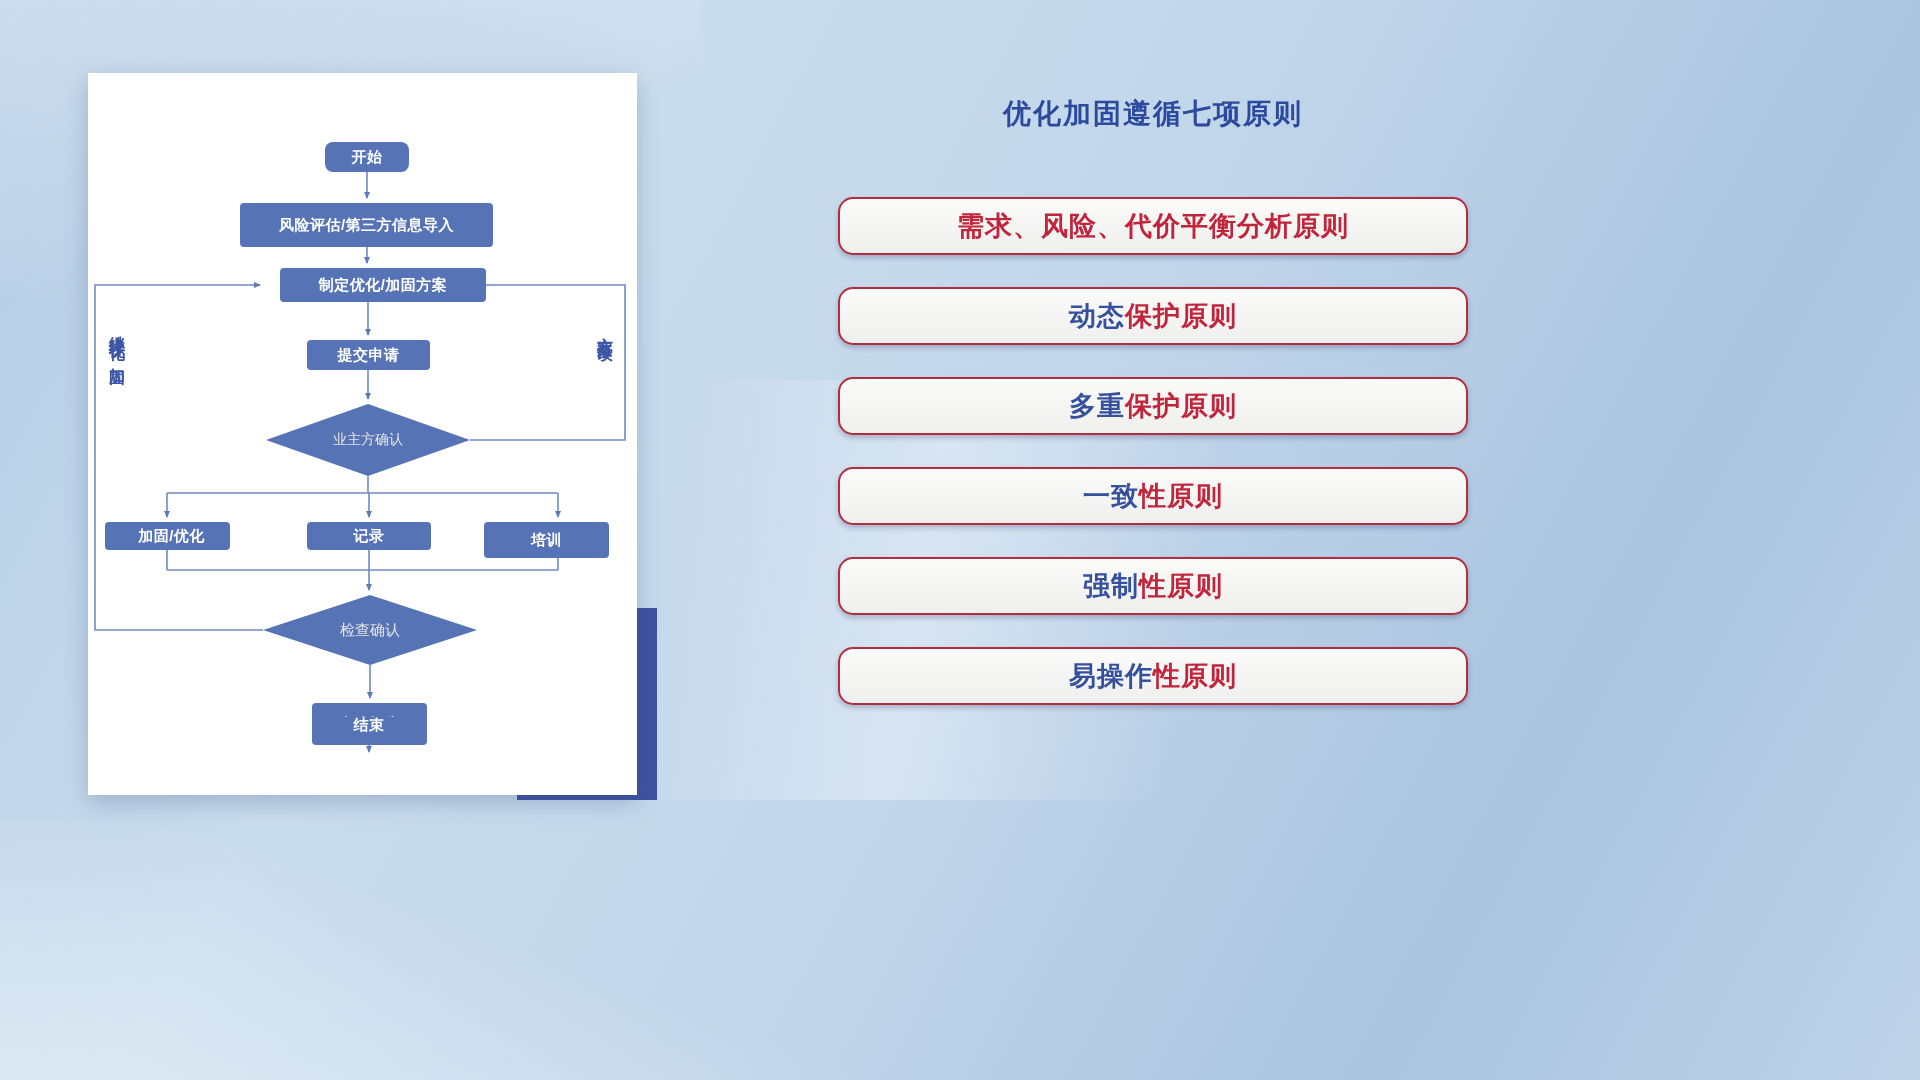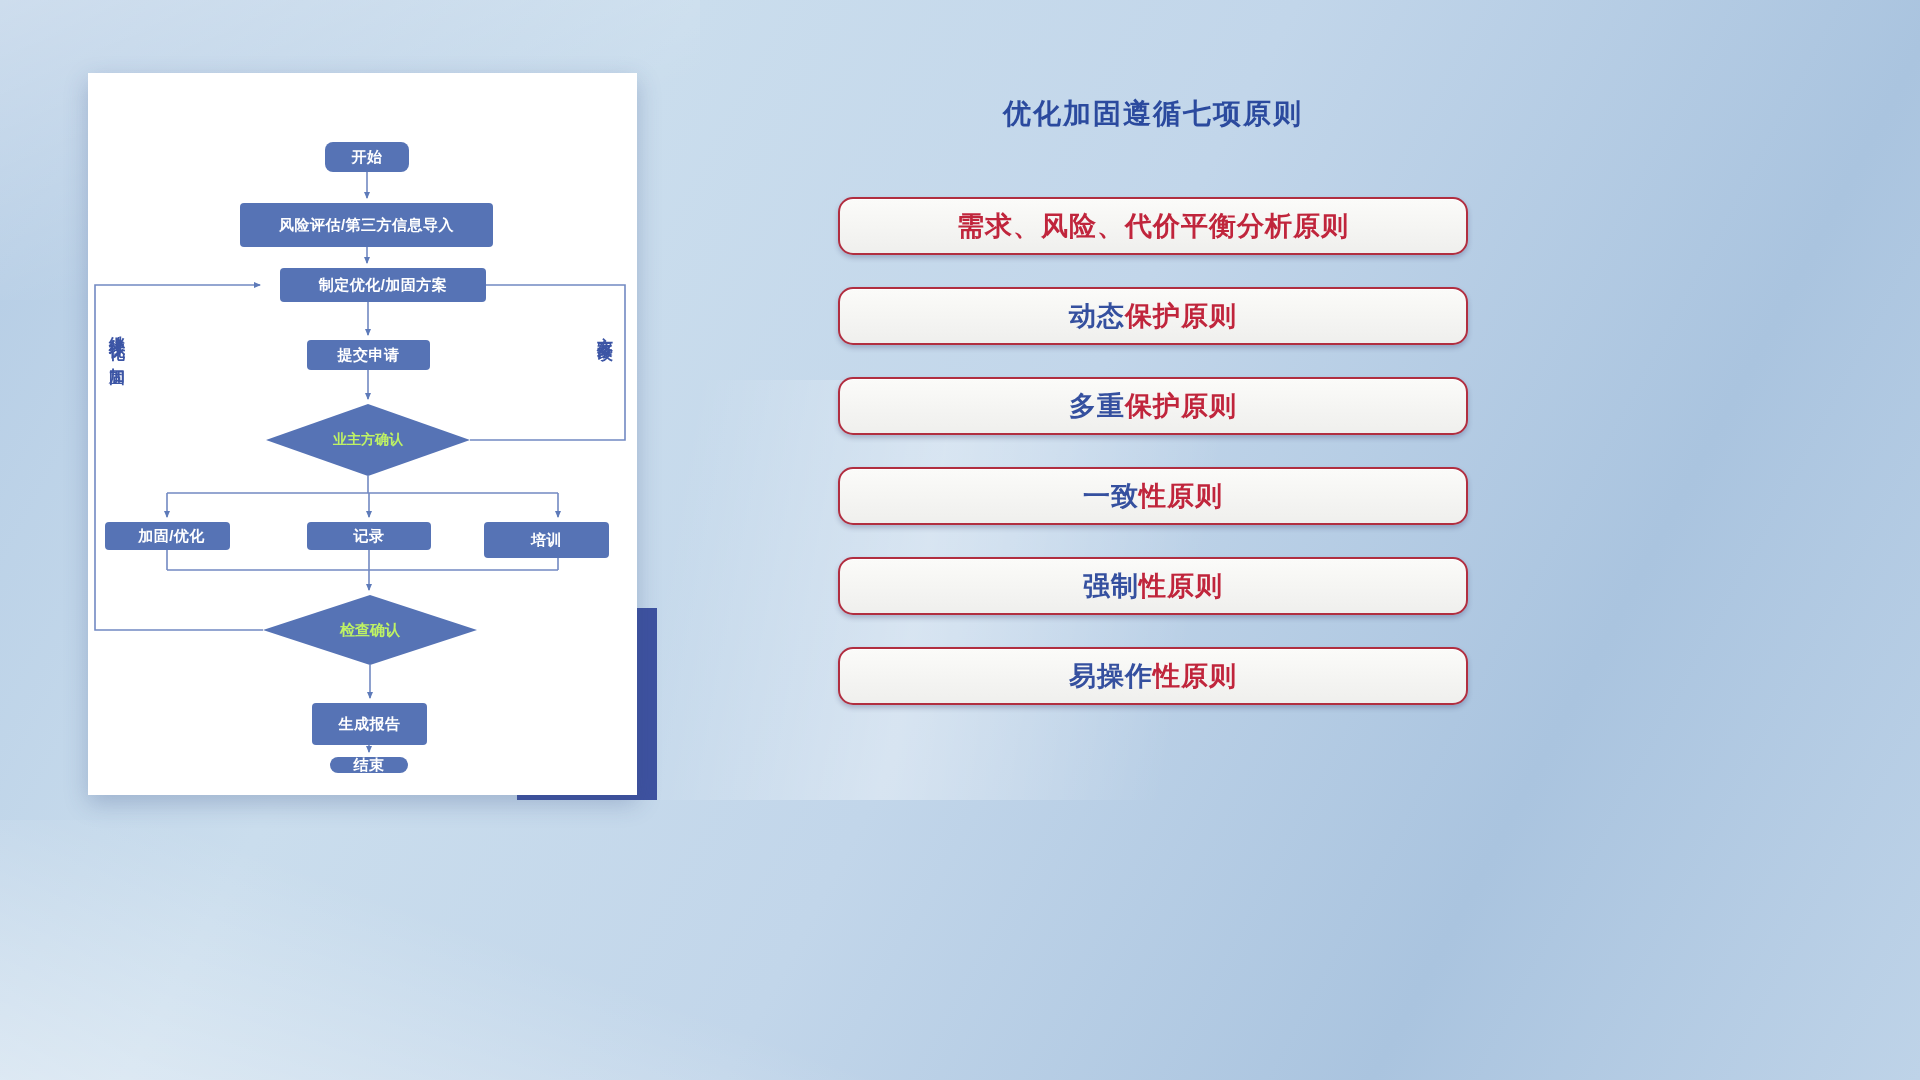--- a/index.html
+++ b/index.html
@@ -38,22 +38,22 @@
   }
   .flow-card svg{position:absolute;left:0;top:0;}
   .fc-node{
     position:absolute;background:var(--node);color:#ffffff;
     font-size:15px;font-weight:bold;text-align:center;
     display:flex;align-items:center;justify-content:center;
     border-radius:4px;letter-spacing:0.5px;
   }
   .fc-node.pill{border-radius:8px;}
   .fc-diamond{
-    position:absolute;background:var(--node);color:#bef264;
-    font-size:15px;font-weight:bold;
+    position:absolute;background:var(--node);color:#e5e5e5;
+    font-size:15px;font-weight:normal;
     display:flex;align-items:center;justify-content:center;
     clip-path:polygon(50% 0,100% 50%,50% 100%,0 50%);
   }
   .fc-vlabel{
     position:absolute;color:#3c55a5;font-size:16px;font-weight:bold;
     writing-mode:vertical-lr;text-orientation:upright;letter-spacing:3px;
   }
 
   
   .panel-title{
@@ -128,21 +128,21 @@
   <div class="fc-node" style="left:17px;top:449px;width:125px;height:28px;padding-left:8px;">加固/优化</div>
 
   <div class="fc-node" style="left:219px;top:449px;width:124px;height:28px;">记录</div>
 
   <div class="fc-node" style="left:396px;top:449px;width:125px;height:36px;">培训</div>
 
   <div class="fc-diamond" style="left:175px;top:522px;width:214px;height:70px;">检查确认</div>
 
   <div class="fc-node" style="left:224px;top:630px;width:115px;height:42px;">生成报告</div>
 
-  <div class="fc-node pill" style="left:242px;top:684px;width:78px;height:16px;">结束</div>
+  <div class="fc-node pill" style="left:242px;top:644px;width:78px;height:16px;">结束</div>
 
   <div class="fc-vlabel" style="left:18px;top:250px;">继续优化/加固</div>
 
   <div class="fc-vlabel" style="left:506px;top:250px;">方案修改</div>
 </div>
 
 <div class="panel-title">优化加固遵循七项原则</div>
 
 <div class="principles">
   <div class="principle-box">

